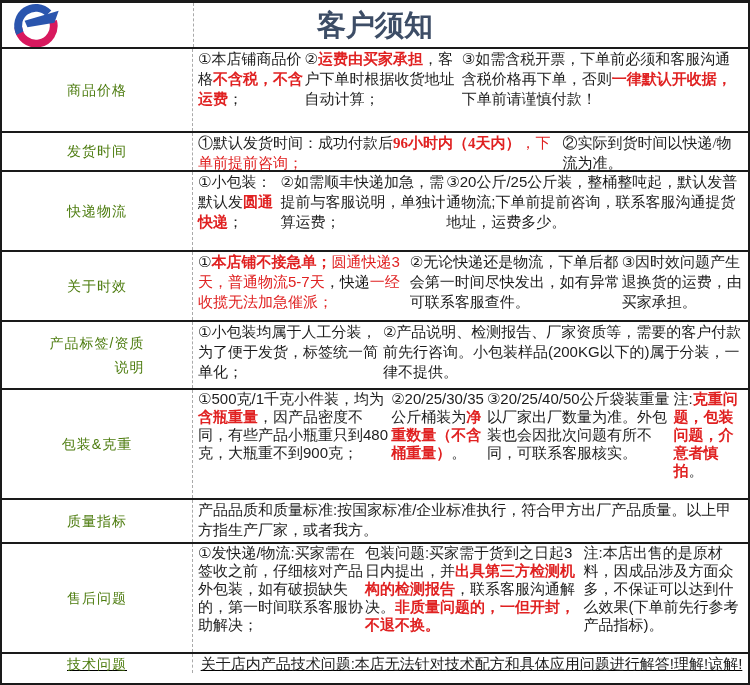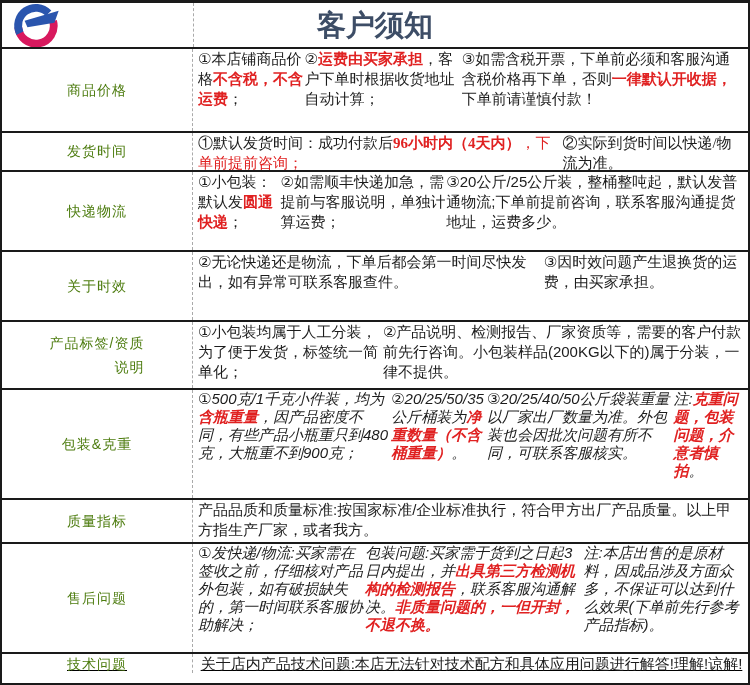--- a/index.html
+++ b/index.html
@@ -13,21 +13,21 @@
   .header-divider{position:absolute;left:191px;top:0;bottom:0;width:0;
          border-left:1px dashed var(--divider,#aaaaaa);}
   .row{display:flex;box-sizing:border-box;border-top:2px solid var(--border,#1a1a1a);}
   .label-cell{flex:0 0 191px;width:191px;box-sizing:border-box;
          display:flex;align-items:center;justify-content:center;text-align:right;
          border-right:1px dashed var(--divider,#aaaaaa);
          font-size:14px;color:#4d7c0f;white-space:pre-line;line-height:24px;letter-spacing:1px;}
   .content-cell{flex:1;box-sizing:border-box;padding:0 3px 0 5px;overflow:hidden;
          display:flex;flex-direction:row;justify-content:center;
          font-size:15px;line-height:20px;color:var(--body-text,#1c1c1c);}
-  .row.compact .content-cell{line-height:18px;font-style:italic;}
+  .row.compact .content-cell{line-height:18px;}
   .line{white-space:normal;word-break:break-all;}
   .rd{color:var(--red-text,#e02121);}
   .bd{font-weight:bold;}
 </style>
 </head>
 <body>
 
 <div class="sheet">
   <div class="header">
     <svg class="logo" viewBox="0 0 78 62" xmlns="http://www.w3.org/2000/svg" preserveAspectRatio="xMinYMin meet">
@@ -58,37 +58,38 @@
         <div class="label-cell">快递物流</div>
         <div class="content-cell">
           <div class="line"><span>①小包装：默认发</span><span class="rd bd">圆通快递</span><span>；</span></div>
           <div class="line"><span>②如需顺丰快递加急，需提前与客服说明，单独计算运费；</span></div>
           <div class="line"><span>③20公斤/25公斤装，整桶整吨起，默认发普通物流;下单前提前咨询，联系客服沟通提货地址，运费多少。</span></div>
         </div>
       </div>
       <div class="row" style="height: 70px;">
         <div class="label-cell">关于时效</div>
         <div class="content-cell">
+          <div class="line"><span>①</span><span class="rd bd">本店铺不接急单；</span><span class="rd">圆通快递3天，普通物流5-7天</span><span>，快递</span><span class="rd">一经收揽无法加急催派；</span></div>
           <div class="line"><span>②无论快递还是物流，下单后都会第一时间尽快发出，如有异常可联系客服查件。</span></div>
           <div class="line"><span>③因时效问题产生退换货的运费，由买家承担。</span></div>
         </div>
       </div>
       <div class="row" style="height: 68px;">
         <div class="label-cell">产品标签/资质
 说明</div>
         <div class="content-cell">
           <div class="line"><span>①小包装均属于人工分装，为了便于发货，标签统一简单化；</span></div>
           <div class="line"><span>②产品说明、检测报告、厂家资质等，需要的客户付款前先行咨询。小包装样品(200KG以下的)属于分装，一律不提供。</span></div>
         </div>
       </div>
       <div class="row compact" style="height: 110px;">
         <div class="label-cell">包装&amp;克重</div>
         <div class="content-cell">
           <div class="line"><span>①500克/1千克小件装，均为</span><span class="rd bd">含瓶重量</span><span>，因产品密度不同，有些产品小瓶重只到480克，大瓶重不到900克；</span></div>
-          <div class="line"><span>②20/25/50/35公斤桶装为</span><span class="rd bd">净重数量（不含桶重量）</span><span>。</span></div>
+          <div class="line"><span>②20/25/30/35公斤桶装为</span><span class="rd bd">净重数量（不含桶重量）</span><span>。</span></div>
           <div class="line"><span>③20/25/40/50公斤袋装重量以厂家出厂数量为准。外包装也会因批次问题有所不同，可联系客服核实。</span></div>
           <div class="line"><span>注:</span><span class="rd bd">克重问题，包装问题，介意者慎拍</span><span>。</span></div>
         </div>
       </div>
       <div class="row" style="height: 44px;">
         <div class="label-cell">质量指标</div>
         <div class="content-cell">
           <div class="line"><span>产品品质和质量标准:按国家标准/企业标准执行，符合甲方出厂产品质量。以上甲方指生产厂家，或者我方。</span></div>
         </div>
       </div>

